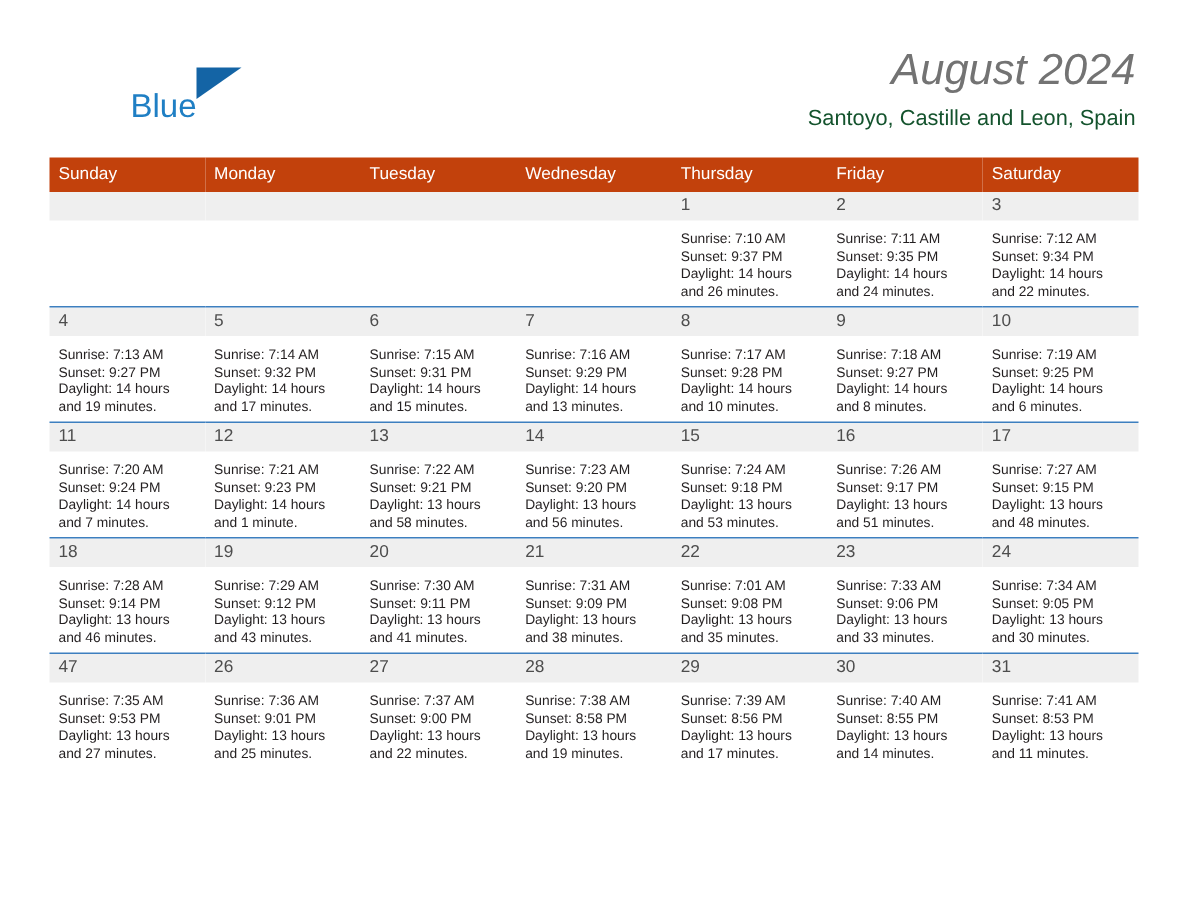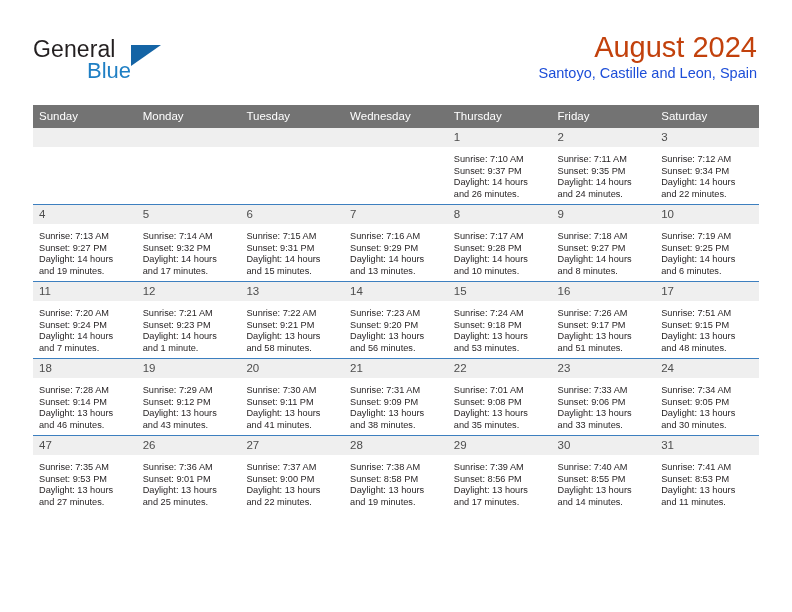--- a/index.html
+++ b/index.html
@@ -66,42 +66,44 @@
 
   .title-block {
     position: absolute;
     right: 35px;
     top: 30px;
     text-align: right;
   }
   .month-title {
     font-size: 29px;
     font-weight: normal;
-    color: #c2410c;
+    color: #737373;
     line-height: 34px;
     white-space: nowrap;
+    font-style: italic;
   }
   .location {
+    margin-top: 6px;
     font-size: 14.5px;
-    color: #1d4ed8;
+    color: #14532d;
     line-height: 18px;
     white-space: nowrap;
   }
 
   
   .calendar {
     position: absolute;
     left: 33px;
     top: 105px;
     width: 726px;
     border-collapse: collapse;
     table-layout: fixed;
   }
   .calendar th {
-    background: #737373;
+    background: #c2410c;
     color: #ffffff;
     font-size: 11.5px;
     font-weight: normal;
     text-align: left;
     padding: 5px 0 5px 6px;
     height: 11px;
     line-height: 13px;
     border: none;
   }
   .calendar td {
@@ -141,21 +143,20 @@
   }
 </style>
 </head>
 <body>
 
 <div class="page">
 
   <div class="top">
 
     <div class="brand">
-      <span class="brand-general">General</span>
       <span class="brand-triangle"></span>
       <span class="brand-blue">Blue</span>
     </div>
 
     <div class="title-block">
       <div class="month-title">August 2024</div>
       <div class="location">Santoyo, Castille and Leon, Spain</div>
     </div>
 
   </div>
@@ -330,21 +331,21 @@
             <span class="info">
               <div>Sunrise: 7:26 AM</div>
               <div>Sunset: 9:17 PM</div>
               <div>Daylight: 13 hours</div>
               <div>and 51 minutes.</div>
             </span>
           </td>
           <td class="daycell">
             <span class="daynum">17</span>
             <span class="info">
-              <div>Sunrise: 7:51 AM</div>
+              <div>Sunrise: 7:27 AM</div>
               <div>Sunset: 9:15 PM</div>
               <div>Daylight: 13 hours</div>
               <div>and 48 minutes.</div>
             </span>
           </td>
         </tr>
         <tr class="week-row">
           <td class="daycell">
             <span class="daynum">18</span>
             <span class="info">

